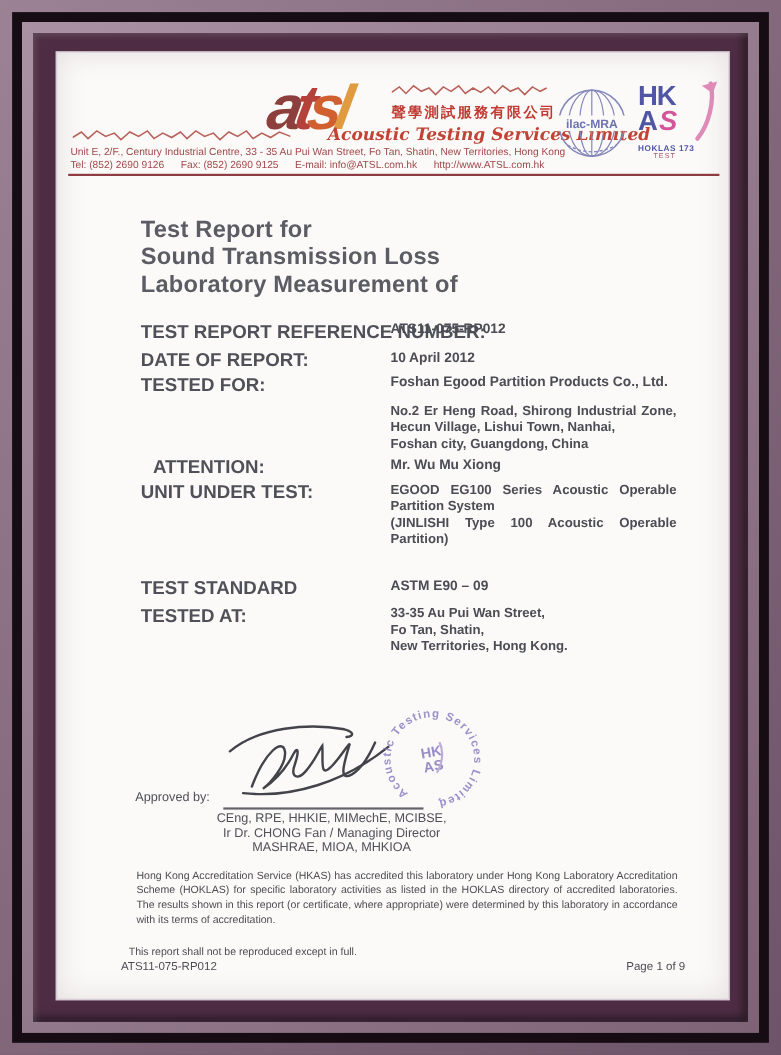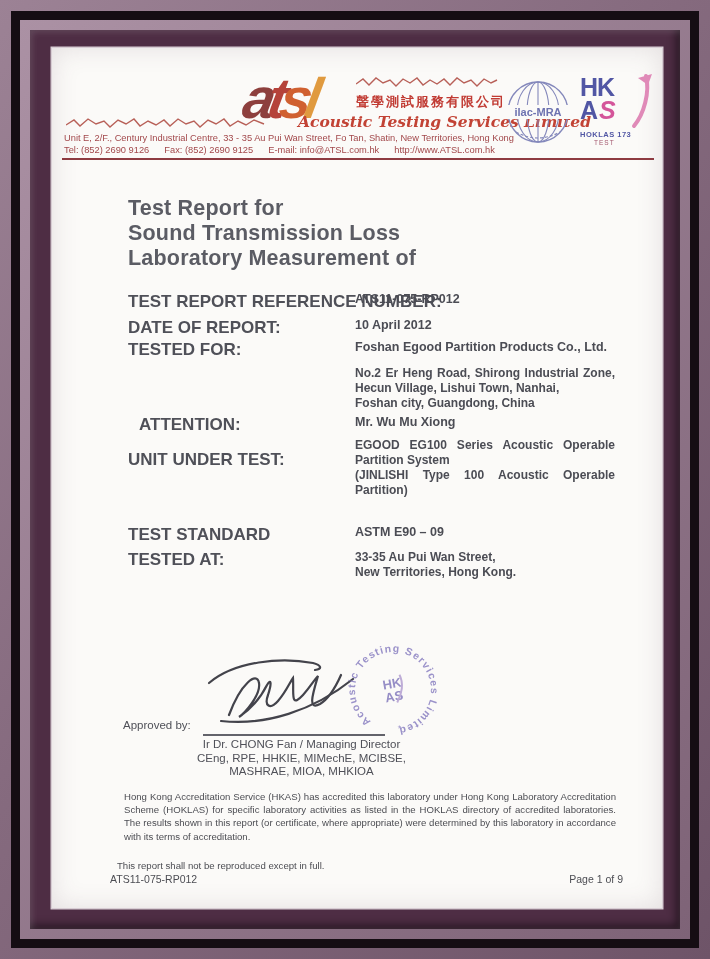--- a/index.html
+++ b/index.html
@@ -112,34 +112,35 @@
     <div class="abs value" style="left:303px;top:292px;">Foshan Egood Partition Products Co., Ltd.</div>
     <div class="abs value-block" style="left:303px;top:318px;">
       <div class="stretch">No.2 Er Heng Road, Shirong Industrial Zone,</div>
       <div>Hecun Village, Lishui Town, Nanhai,</div>
       <div>Foshan city, Guangdong, China</div>
     </div>
 
     <div class="abs label" style="left:76px;top:367px;margin-left:11px;">ATTENTION:</div>
     <div class="abs value" style="left:303px;top:367px;">Mr. Wu Mu Xiong</div>
 
-    <div class="abs label" style="left:76px;top:390px;margin-top:12px;">UNIT UNDER TEST:</div>
+    <div class="abs label" style="left:76px;top:390px;">UNIT UNDER TEST:</div>
     <div class="abs value-block" style="left:303px;top:390px;">
       <div class="stretch">EGOOD EG100 Series Acoustic Operable</div>
       <div>Partition System</div>
       <div class="stretch">(JINLISHI Type 100 Acoustic Operable</div>
       <div>Partition)</div>
     </div>
 
     <div class="abs label" style="left:76px;top:477px;">TEST STANDARD</div>
     <div class="abs value" style="left:303px;top:477px;">ASTM E90 – 09</div>
 
     <div class="abs label" style="left:76px;top:502px;">TESTED AT:</div>
     <div class="abs value-block" style="left:303px;top:502px;">
       <div>33-35 Au Pui Wan Street,</div>
+      <div>Fo Tan, Shatin,</div>
       <div>New Territories, Hong Kong.</div>
     </div>
 
     <svg class="abs" style="left:143px;top:605px;" width="170" height="80">
       <g fill="none" stroke="#43434b" stroke-width="2.2" stroke-linecap="round">
         <path d="M14,30 C40,8 86,4 118,10 C126,12 128,16 120,17"></path>
         <path d="M34,62 C46,30 62,18 64,30 C66,42 50,60 44,64 C56,56 66,44 72,32 C76,25 77,30 73,42 C69,53 75,57 83,48 C91,39 95,29 98,25 C99,40 95,56 108,42 C116,33 119,27 123,23 C118,40 112,58 125,51 C135,45 142,31 146,22"></path>
         <path d="M26,68 C70,73 118,58 158,26"></path>
       </g>
     </svg>
@@ -153,22 +154,22 @@
       </text>
       <text x="50" y="48" text-anchor="middle" font-size="13" font-weight="bold" fill="#8e85c2">HK</text>
       <text x="50" y="61" text-anchor="middle" font-size="13" font-weight="bold" fill="#8e85c2">AS</text>
       <path d="M59,36 C62,45 58,56 52,63" fill="none" stroke="#b9a6d4" stroke-width="2"></path>
       <text x="50" y="92" text-anchor="middle" font-size="9" fill="#938ac6">*</text>
     </svg>
 
     <div class="abs appr" style="left:71px;top:671px;">Approved by:</div>
     <div class="abs sig-underline" style="left:151px;top:686px;width:182px;"></div>
     <div class="abs appr appr-block" style="left:145px;top:690px;">
+      <div>CEng, RPE, HHKIE, MIMechE, MCIBSE,</div>
       <div>Ir Dr. CHONG Fan / Managing Director</div>
-      <div>CEng, RPE, HHKIE, MIMechE, MCIBSE,</div>
       <div>MASHRAE, MIOA, MHKIOA</div>
     </div>
 
     <div class="abs foot-para" style="left:72px;top:742px;">Hong Kong Accreditation Service (HKAS) has accredited this laboratory under Hong Kong Laboratory Accreditation Scheme (HOKLAS) for specific laboratory activities as listed in the HOKLAS directory of accredited laboratories. The results shown in this report (or certificate, where appropriate) were determined by this laboratory in accordance with its terms of accreditation.</div>
     <div class="abs foot-note" style="left:65px;top:812px;">This report shall not be reproduced except in full.</div>
     <div class="abs foot-ref" style="left:58px;top:825px;">ATS11-075-RP012</div>
     <div class="abs foot-ref" style="right:39px;top:825px;text-align:left;">Page 1 of 9</div>
 
   </div>
 </div>

